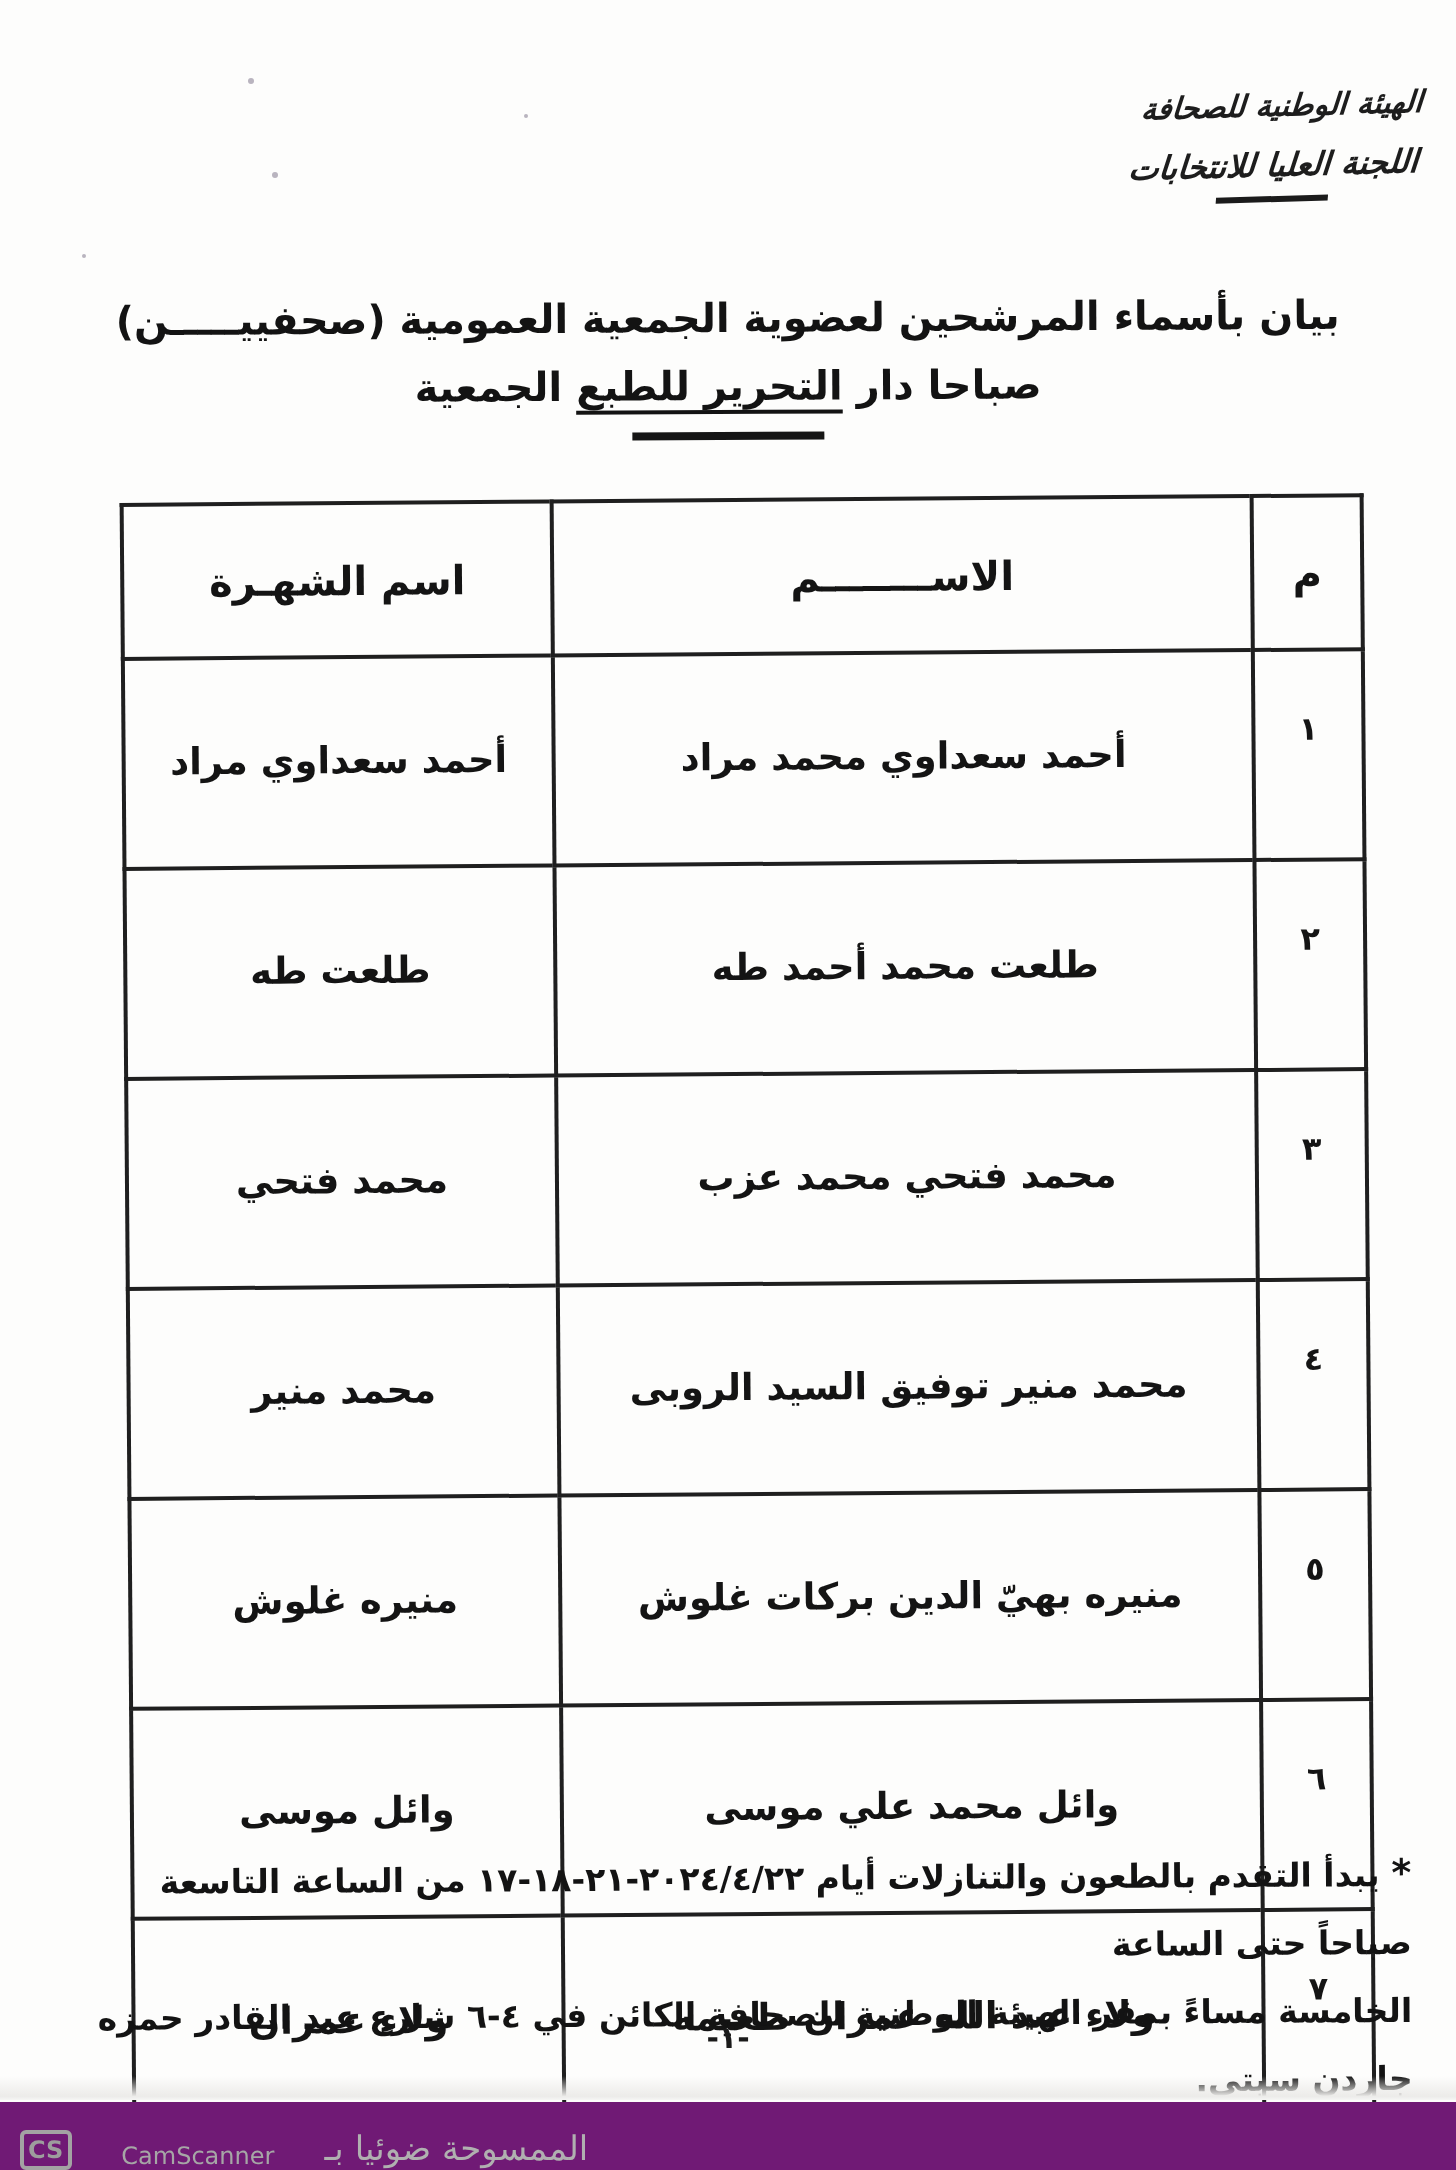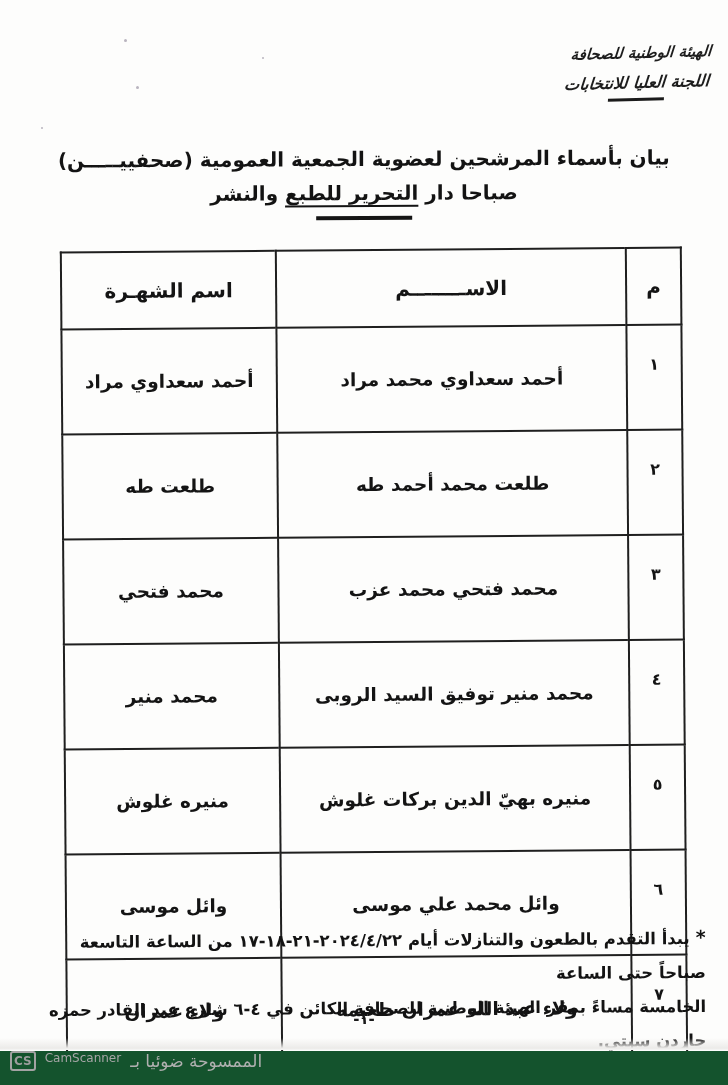--- a/index.html
+++ b/index.html
@@ -59,22 +59,22 @@
 
   .page-num{
     position:absolute;top:1010px;left:0;right:0;text-align:center;
     font-size:15px;font-weight:bold;letter-spacing:1px;color:#1a1a1a;
   }
 
   
   .scan-edge{position:absolute;left:0;right:0;top:1038px;height:12px;
     background:linear-gradient(180deg,rgba(255,255,255,0),#ecebe9 85%,#f6f6f5);}
   .cam-bar{
-    position:absolute;left:0;right:0;bottom:0;height:34px;background:#14532d;
-    display:flex;align-items:flex-start;gap:9px;padding-left:10px;box-sizing:border-box;
+    position:absolute;left:0;right:0;bottom:0;height:34px;background:#701a75;
+    display:flex;align-items:flex-end;gap:25px;padding-left:10px;box-sizing:border-box;
     direction:ltr;
   }
   .cs-logo{
     border:2px solid #a3a3a3;border-radius:3px;color:#9d9d9d;font-weight:bold;
     font-size:12px;line-height:1;padding:2px 2px;letter-spacing:0;
   }
   .cam-brand{color:#a6a6a6;font-size:12px;}
   .cam-arabic{color:#b0b0b0;font-size:17px;direction:rtl;unicode-bidi:isolate;}
 </style>
 </head>
@@ -88,21 +88,21 @@
   <div class="speck" style="left:262px;top:57px;width:2px;height:2px;"></div>
 
   <div class="stamp">
     <div class="l1">الهيئة الوطنية للصحافة</div>
     <div class="l2">اللجنة العليا للانتخابات</div>
     <div class="hand-underline"></div>
   </div>
 
   <div class="title">
     <div class="t1">بيان بأسماء المرشحين لعضوية الجمعية العمومية (صحفييـــــن)</div>
-    <div class="t2"><span>صباحا دار </span><span class="u">التحرير للطبع</span><span> والنشر</span></div>
+    <div class="t2"><span>صباحا دار </span><span class="u">التحرير للطبع</span><span> الجمعية</span></div>
     <div class="title-rule"></div>
   </div>
 
   <table class="doc-table">
     <colgroup>
         <col class="col-num">
         <col class="col-name">
         <col class="col-nick">
       </colgroup>
     <tbody>

